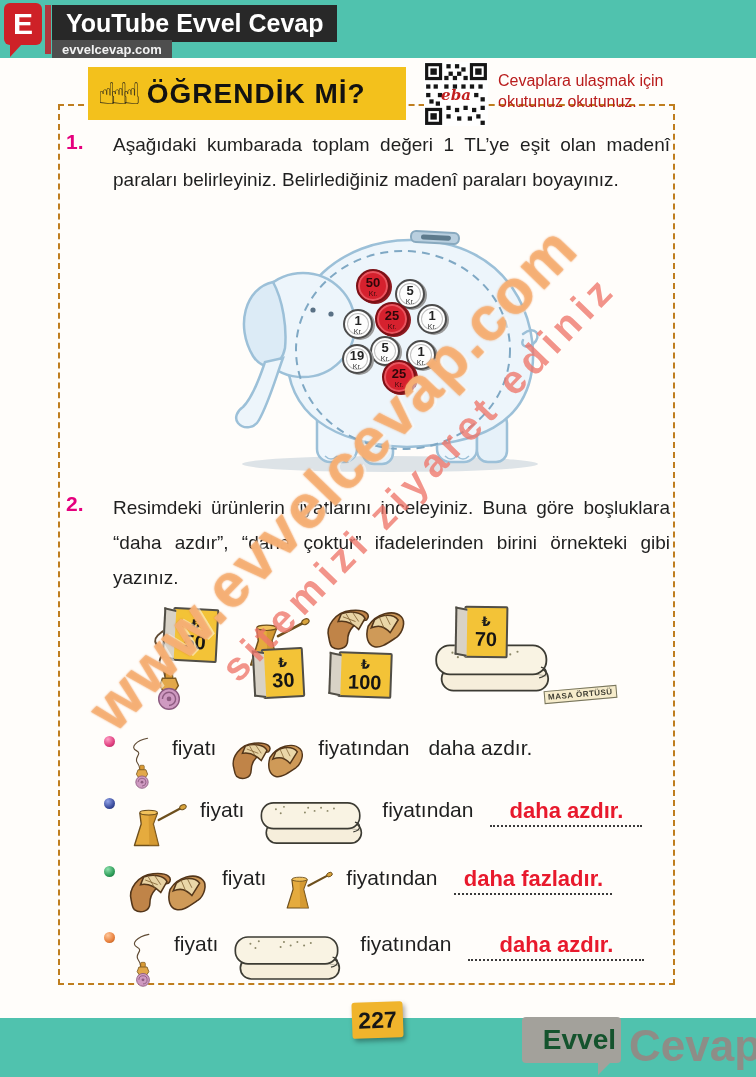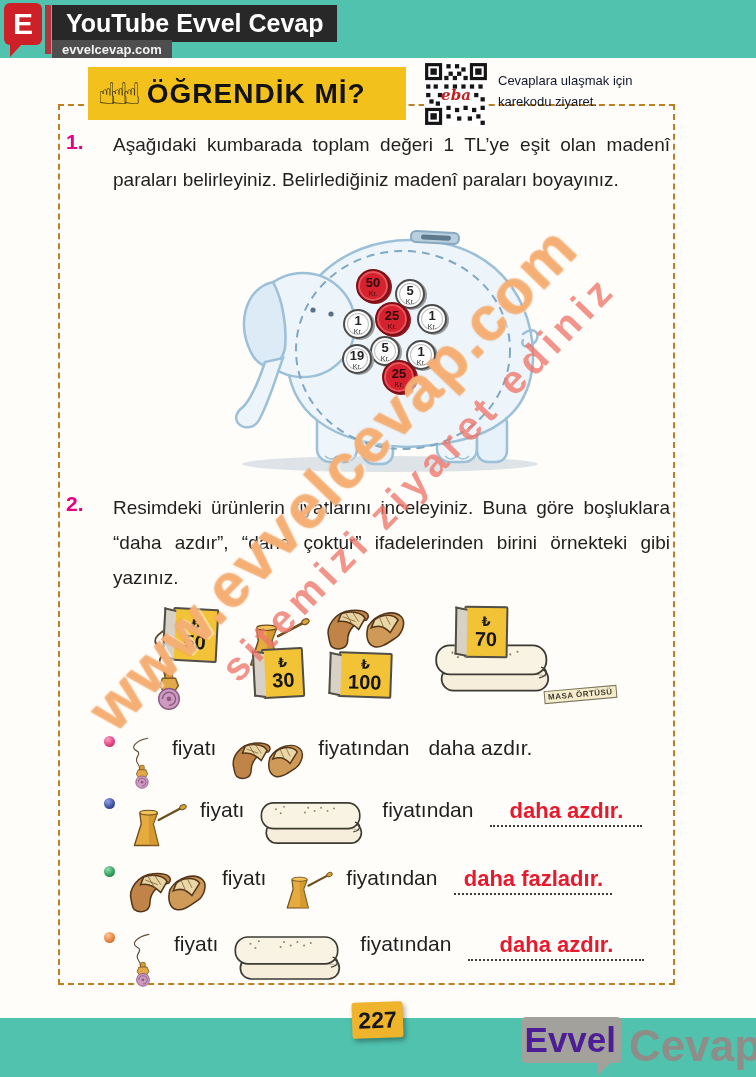--- a/index.html
+++ b/index.html
@@ -24,21 +24,21 @@
   .paper{position:absolute;left:0;top:58px;width:756px;height:960px;background:#fffdfa;z-index:1;}
   .frame{position:absolute;left:58px;top:46px;width:617px;height:881px;border:2px dashed #bf7e1f;}
   .title-box{position:absolute;left:88px;top:9px;width:318px;height:53px;background:#f3c11c;
     display:flex;align-items:center;padding:0 10px;z-index:2;}
   .hands{font-size:30px;color:#191919;letter-spacing:-6px;margin-right:12px;}
   .title-text{font-size:28px;font-weight:800;letter-spacing:1px;color:#121212;white-space:nowrap;}
   
   .qr{position:absolute;left:424px;top:4px;width:64px;height:64px;background:#fff;z-index:2;}
   .qr-eba{position:absolute;left:0;right:0;top:24px;text-align:center;
     font-family:"DejaVu Serif",serif;font-style:italic;font-weight:bold;font-size:15px;color:#c21f1f;}
-  .qr-note{position:absolute;left:498px;top:12px;width:170px;font-size:13px;line-height:21px;color:#0f172a;z-index:2;}
+  .qr-note{position:absolute;left:498px;top:12px;width:170px;font-size:16px;line-height:21px;color:#b91c1c;z-index:2;}
   
   .qnum{position:absolute;left:66px;font-size:21px;font-weight:bold;color:#e5007d;z-index:2;}
   .qtext{position:absolute;left:113px;width:557px;font-size:19px;line-height:35px;
     text-align:justify;color:#1f1f1f;z-index:2;}
   
   .piggy{position:absolute;left:225px;top:172px;width:320px;height:244px;z-index:2;}
   .piggy svg.eleph{position:absolute;inset:0;}
   .coin{position:absolute;border-radius:50%;background:#fdfdfd;border:2px solid #4c4c4c;
     box-shadow:2px 1px 0 #9a9a9a, inset 0 0 0 2px #fff, inset 0 0 0 3px #c2c2c2;
     display:flex;flex-direction:column;align-items:center;justify-content:center;line-height:1;z-index:3;}
@@ -69,21 +69,21 @@
   .row svg{flex:0 0 auto;}
   .ans-printed{font-size:21px;color:#1f1f1f;margin-left:6px;white-space:nowrap;}
   .blank{border-bottom:2px dotted #3a3a3a;text-align:center;color:#e8192c;font-size:22px;
     font-weight:600;padding:0 6px 1px 6px;margin-left:4px;white-space:nowrap;}
   
   .pnum{position:absolute;left:352px;top:944px;width:51px;height:36px;background:#f0b42c;
     border-radius:3px;transform:rotate(-2deg);box-shadow:2px 3px 5px rgba(0,0,0,.35);
     display:flex;align-items:center;justify-content:center;font-size:23px;font-weight:bold;color:#161616;z-index:4;}
   .logo-box{position:absolute;left:522px;top:1017px;width:99px;height:46px;background:#a3a19b;
     border-radius:4px;display:flex;align-items:center;justify-content:flex-end;padding-right:5px;z-index:7;}
-  .logo-evvel{color:#4c1d95;font-size:35px;font-weight:bold;}
+  .logo-evvel{color:#14532d;font-size:28px;font-weight:bold;}
   .logo-cevap{position:absolute;left:629px;top:1021px;color:#8e8d87;font-size:44px;font-weight:bold;z-index:7;}
   .logo-tail{position:absolute;left:598px;top:1062px;width:0;height:0;
     border-top:13px solid #a3a19b;border-right:13px solid transparent;z-index:7;}
   .wm{position:absolute;left:350px;top:495px;transform:translate(-50%,-50%) rotate(-46deg);
     z-index:6;pointer-events:none;text-align:center;white-space:nowrap;}
   .wm .l1{font-size:62px;font-weight:bold;letter-spacing:2px;color:rgba(247,180,124,.82);
     text-shadow:0 0 2px rgba(236,140,64,.9),2px 2px 0 rgba(255,255,255,.55);}
   .wm .l2{font-size:40px;font-weight:bold;letter-spacing:6px;color:rgba(238,118,106,.78);
     margin:4px 0 0 120px;}
 </style>
@@ -207,21 +207,21 @@
         <g fill="#151515">
             <rect x="6" y="6" width="6" height="6"></rect>
             <rect x="48" y="6" width="6" height="6"></rect>
             <rect x="6" y="48" width="6" height="6"></rect>
           </g>
       </svg>
       <span class="qr-eba">eba</span>
     </div>
     <div class="qr-note">
       <div>Cevaplara ulaşmak için</div>
-      <div>karekodu ziyaret.</div>
+      <div>okutunuz okutunuz.</div>
     </div>
 
     <span class="qnum" style="top:72px">1.</span>
     <p class="qtext" style="top:69px">Aşağıdaki kumbarada toplam değeri 1 TL’ye eşit olan madenî paraları belirleyiniz. Belirlediğiniz madenî paraları boyayınız.</p>
 
     <div class="piggy">
       <svg class="eleph" viewBox="0 0 320 244">
         <ellipse cx="165" cy="234" rx="148" ry="8" fill="#dde3e7"></ellipse>
         <rect x="92" y="170" width="40" height="62" rx="13" fill="#eef6fc" stroke="#9cc0d8" stroke-width="2.5"></rect>
         <rect x="138" y="180" width="30" height="54" rx="11" fill="#e6f1f9" stroke="#9cc0d8" stroke-width="2.5"></rect>

